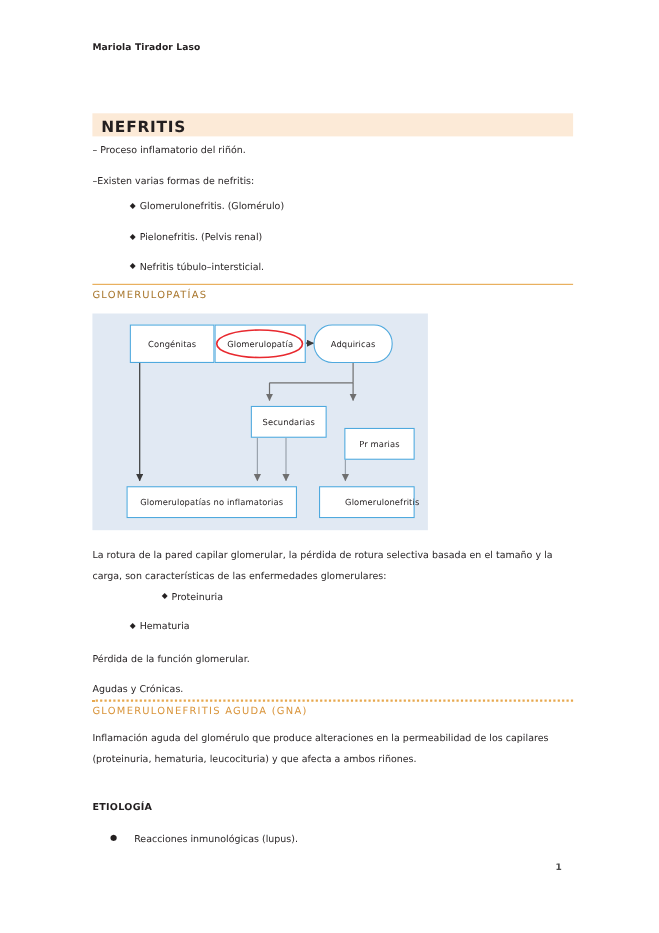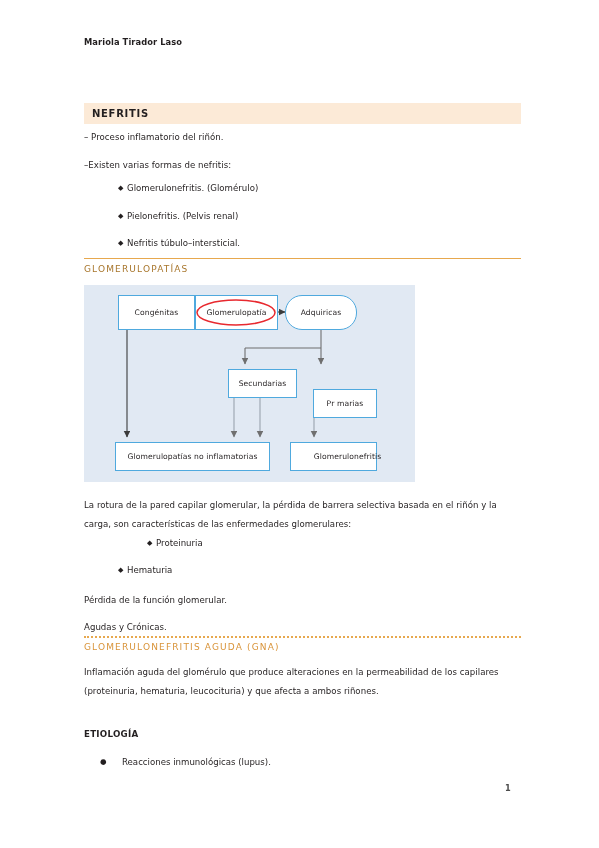--- a/index.html
+++ b/index.html
@@ -60,21 +60,21 @@
     top: 103px;
     width: 437px;
     height: 21px;
     background: #fcead7;
     box-sizing: border-box;
   }
   .sub-bar-text {
     position: absolute;
     left: 8px;
     top: 5px;
-    font-size: 10px;
+    font-size: 14px;
     font-weight: bold;
     letter-spacing: 0.7px;
     color: #231f20;
   }
 
   
   .para {
     position: absolute;
     font-size: 8.6px;
     line-height: 19px;
@@ -141,21 +141,21 @@
     font-weight: bold;
     letter-spacing: 0.25px;
     color: #231f20;
   }
 
   
   .diagram {
     position: absolute;
     left: 84px;
     top: 285px;
-    width: 331px;
+    width: 305px;
     height: 197px;
     background: #e1e9f3;
   }
   .dbox {
     position: absolute;
     background: #ffffff;
     border: 1.4px solid #4fa9de;
     box-sizing: border-box;
     display: flex;
     align-items: center;
@@ -260,21 +260,21 @@
 
     <div class="dbox" style="left:31px; top:157px; width:155px; height:29px;">Glomerulopatías no inflamatorias</div>
 
     <div class="dbox" style="left:206px; top:157px; width:87px; height:29px;padding-left:28px;">Glomerulonefritis</div>
 
     <svg class="ellipse-layer" viewBox="0 0 305 197">
       <ellipse cx="152" cy="27.5" rx="39" ry="12.5" fill="none" stroke="#e8292f" stroke-width="1.5"></ellipse>
     </svg>
   </div>
 
-  <div class="para wide" style="left:84px; top:496px;">La rotura de la pared capilar glomerular, la pérdida de barrera selectiva basada en el riñón y la carga, son características de las enfermedades glomerulares:</div>
+  <div class="para wide" style="left:84px; top:496px;">La rotura de la pared capilar glomerular, la pérdida de rotura selectiva basada en el tamaño y la carga, son características de las enfermedades glomerulares:</div>
 
   <div class="dbullet" style="left:118px; top:538px;margin-left:29px;">
     <span class="mark">◆</span><span>Proteinuria</span>
   </div>
   <div class="dbullet" style="left:118px; top:565px;">
     <span class="mark">◆</span><span>Hematuria</span>
   </div>
 
   <div class="para" style="left:84px; top:591px;">Pérdida de la función glomerular.</div>
   <div class="para" style="left:84px; top:618px;">Agudas y Crónicas.</div>

